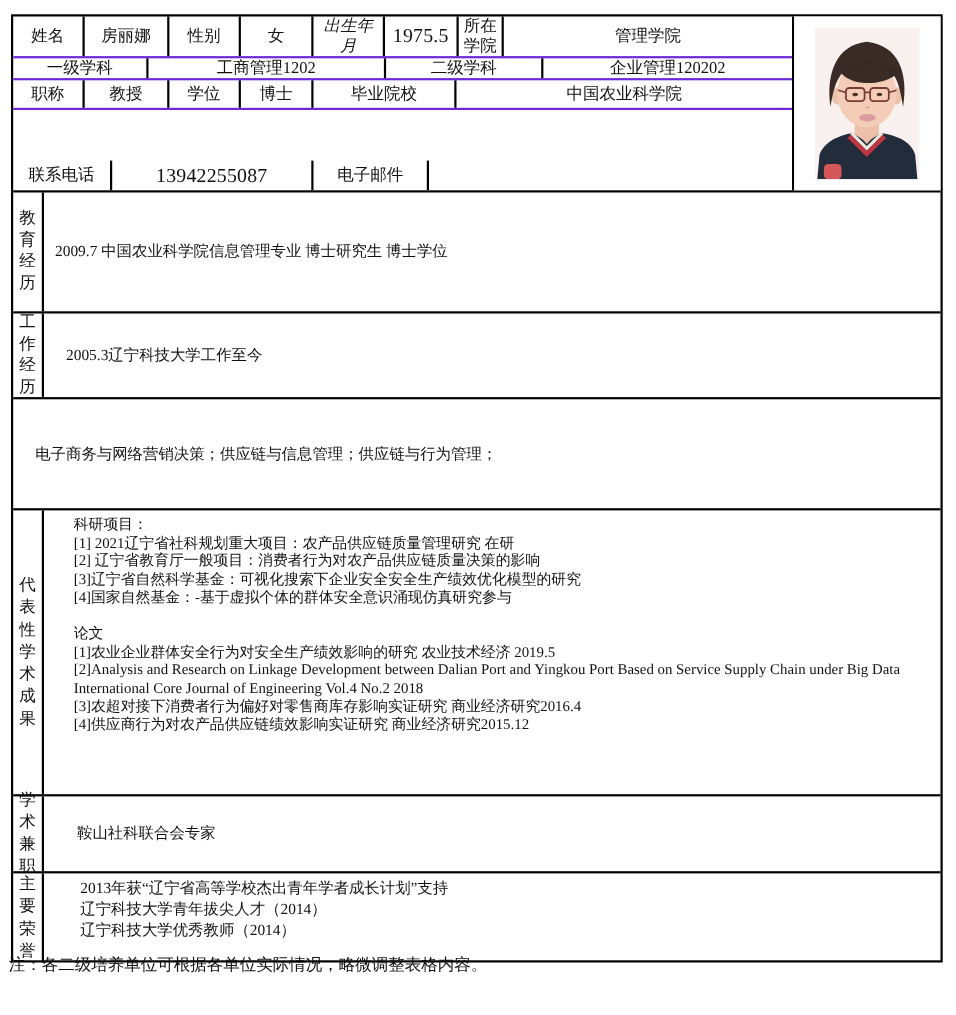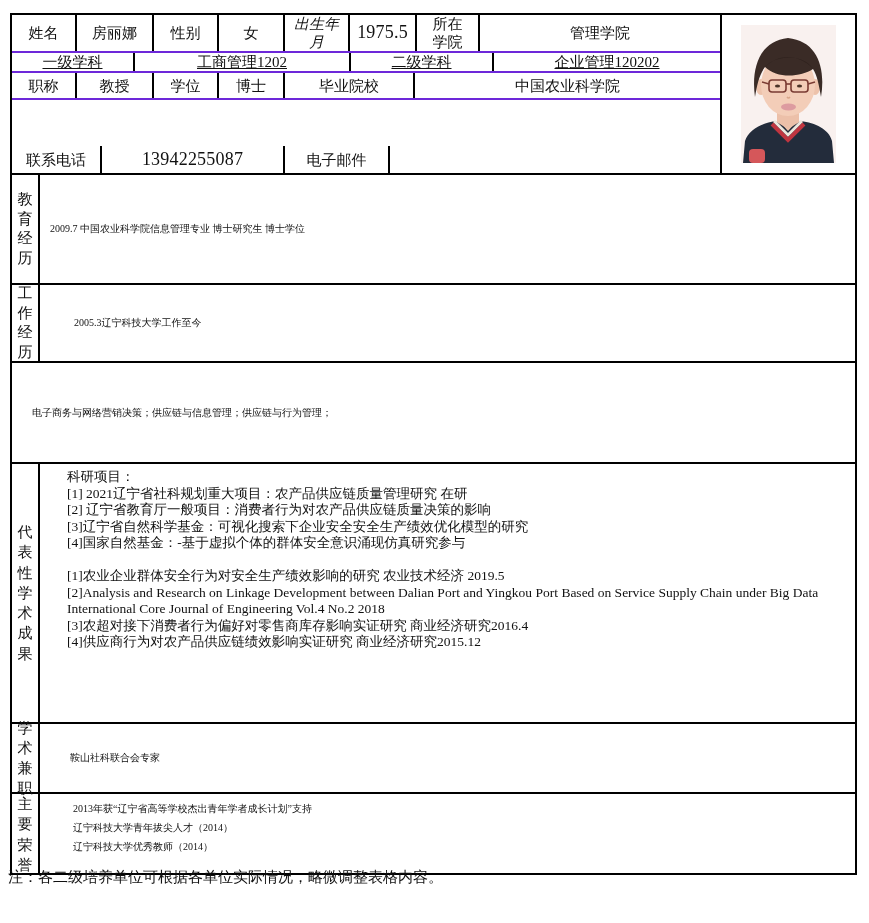--- a/index.html
+++ b/index.html
@@ -11,54 +11,54 @@
   .profile-table{
     position:absolute;left:10px;top:13px;width:847px;height:862px;
     box-sizing:border-box;border:2px solid #000;background:#fff;
     display:flex;flex-direction:column;
   }
   
   .header-wrap{display:flex;border-bottom:2px solid #000;height:158px;flex:none;}
   .header-left{flex:1;display:flex;flex-direction:column;border-right:2px solid #000;}
   .hrow{display:flex;border-bottom:2px solid #6d28d9;box-sizing:border-box;}
   .hrow.last{border-bottom:none;}
-  .r1{height:42px;} .r2{height:24px;text-decoration:underline;} .r3{height:38px;} .r4{height:38px;margin-top:46px;}
+  .r1{height:42px;} .r2{height:24px;} .r3{height:38px;} .r4{height:38px;margin-top:46px;}
   .c{
     box-sizing:border-box;border-right:2px solid #000;
     display:flex;align-items:center;justify-content:center;
     text-align:center;font-size:15px;line-height:1.2;
     overflow:hidden;padding:0 2px;
   }
   .c.end{border-right:none;flex:1;}
   .wrap3{display:inline-block;width:3em;word-break:break-all;font-style:italic;}
   .wrap2{display:inline-block;width:2em;word-break:break-all;}
   .latin{font-size:18px;letter-spacing:0.2px;}
   
   .w65{width:65px;flex:none;} .w77{width:77px;flex:none;} .w66{width:66px;flex:none;}
-  .w67{width:67px;flex:none;} .w63{width:63px;flex:none;} .w123{width:123px;flex:none;}
+  .w67{width:67px;flex:none;} .w63{width:41px;flex:none;} .w123{width:123px;flex:none;}
   .w216{width:216px;flex:none;} .w143{width:143px;flex:none;} .w130{width:130px;flex:none;}
   .w90{width:90px;flex:none;} .w183{width:183px;flex:none;} .w105{width:105px;flex:none;}
   
   .photo-cell{width:133px;flex:none;display:flex;align-items:center;justify-content:center;background:#fff;}
   .photo-cell svg{display:block;}
   
   .section{display:flex;border-bottom:2px solid #000;box-sizing:border-box;flex:none;}
   .section.last{border-bottom:none;flex:1;}
   .sec-label{
     width:28px;flex:none;border-right:2px solid #000;box-sizing:border-box;
     display:flex;align-items:center;justify-content:center;
     font-size:15px;text-align:center;
   }
   .vlab{display:inline-block;width:1em;word-break:break-all;line-height:1.35;}
   .hlab{display:inline-block;width:2em;word-break:break-all;line-height:1.3;}
-  .sec-content{flex:1;box-sizing:border-box;font-size:10px;overflow:hidden;}
+  .sec-content{flex:1;box-sizing:border-box;font-size:14px;overflow:hidden;}
   .txt{white-space:pre-wrap;}
   .center-one{display:flex;align-items:center;}
   .sec-edu{height:110px;} .sec-edu .sec-content{padding-left:10px;}
-  .sec-work{height:78px;} .sec-work .sec-content{padding-left:34px;}
+  .sec-work{height:78px;} .sec-work .sec-content{padding-left:20px;}
   .sec-research{height:101px;} .sec-research .sec-content{padding-left:20px;}
   .sec-ach{height:260px;}
   .sec-ach .sec-content{padding:5px 8px 0 27px;font-size:13.5px;line-height:16.6px;}
   .sec-ach .spacer{height:16px;}
   .sec-pos{height:70px;} .sec-pos .sec-content{padding-left:30px;}
   .sec-honors .sec-content{padding:5px 8px 0 33px;line-height:19px;}
   
   .footer-note{position:absolute;left:8px;top:868px;font-size:15px;}
 </style>
 </head>
@@ -174,20 +174,21 @@
     <div class="sec-label">
         <span class="vlab">代表性学术成果</span>
       </div>
     <div class="sec-content">
       <div class="txt">科研项目：</div>
       <div class="txt">[1] 2021辽宁省社科规划重大项目：农产品供应链质量管理研究 在研</div>
       <div class="txt">[2] 辽宁省教育厅一般项目：消费者行为对农产品供应链质量决策的影响</div>
       <div class="txt">[3]辽宁省自然科学基金：可视化搜索下企业安全安全生产绩效优化模型的研究</div>
       <div class="txt">[4]国家自然基金：-基于虚拟个体的群体安全意识涌现仿真研究参与</div>
       <div class="spacer"></div>
+      <div class="txt">论文</div>
       <div class="txt">[1]农业企业群体安全行为对安全生产绩效影响的研究 农业技术经济 2019.5</div>
       <div class="txt">[2]Analysis and Research on Linkage Development between Dalian Port and Yingkou Port Based on Service Supply Chain under Big Data  International Core Journal of Engineering Vol.4 No.2 2018</div>
       <div class="txt">[3]农超对接下消费者行为偏好对零售商库存影响实证研究 商业经济研究2016.4</div>
       <div class="txt">[4]供应商行为对农产品供应链绩效影响实证研究 商业经济研究2015.12</div>
     </div>
   </div>
 
   <div class="section sec-pos">
     <div class="sec-label">
         <span class="vlab">学术兼职</span>

